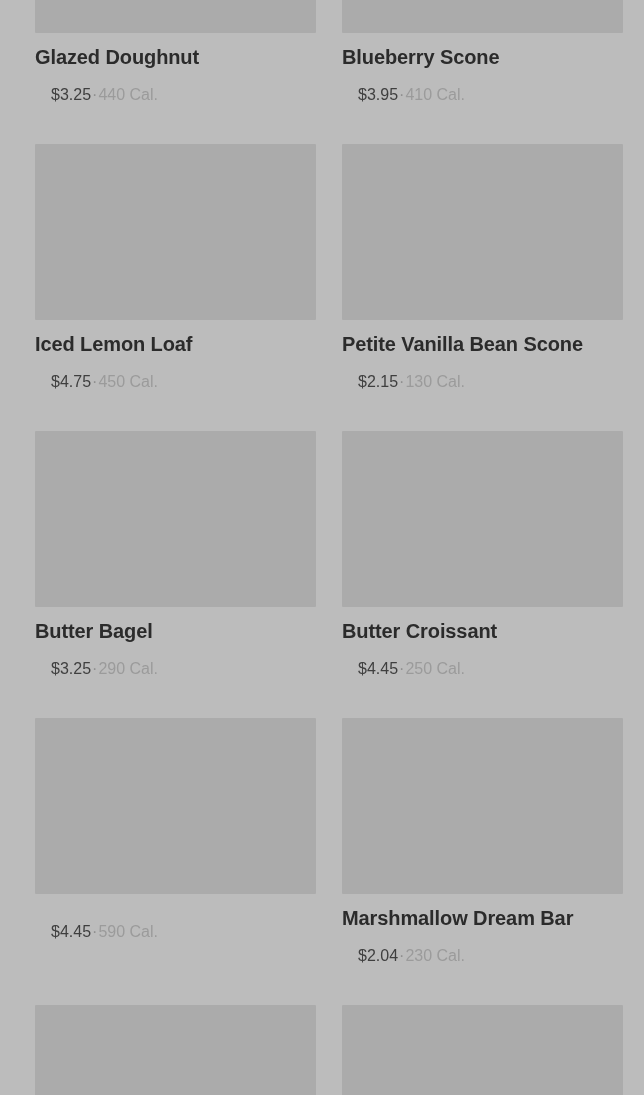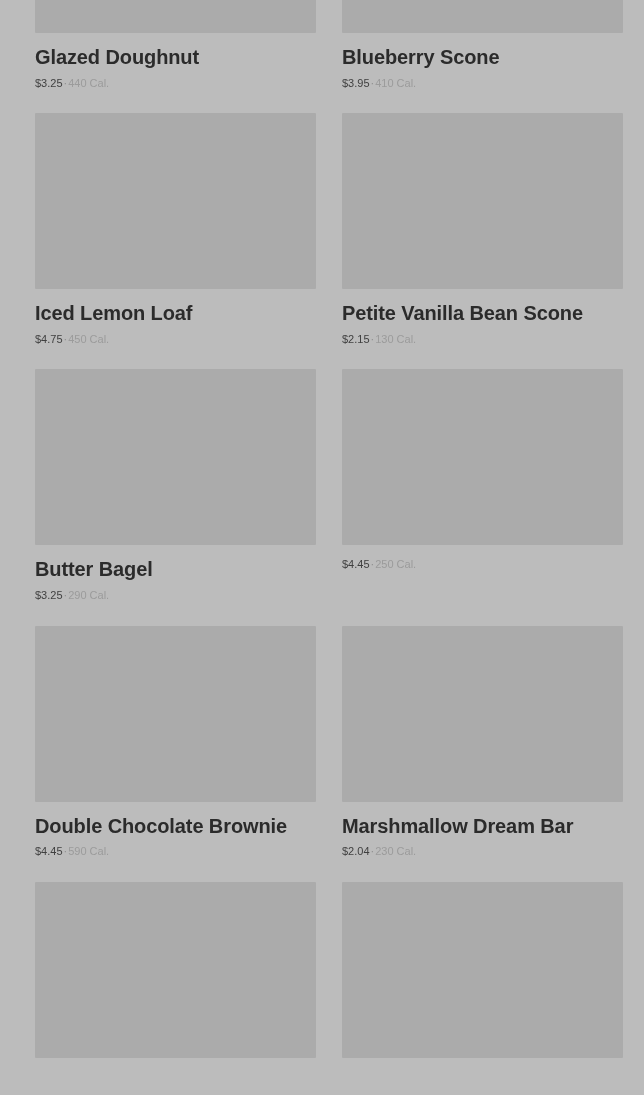--- a/index.html
+++ b/index.html
@@ -62,23 +62,23 @@
     font-size: 20px;
     font-weight: 700;
     color: #2b2b2b;
     line-height: 1.18;
     letter-spacing: -0.1px;
     margin: 0 0 7px 0;
     white-space: nowrap;
   }
 
   .card-meta {
-    font-size: 11px;
+    font-size: 16px;
     line-height: 1.15;
-    margin: 0;
+    margin: 16px;
     white-space: nowrap;
   }
 
   .meta-price {
     color: #3f3f3f;
     font-weight: 400;
   }
 
   .meta-sep {
     color: #8f8f8f;
@@ -130,29 +130,29 @@
         <div class="menu-card">
           <div class="card-image"></div>
           <div class="card-info">
             <div class="card-title">Butter Bagel</div>
             <div class="card-meta"><span class="meta-price">$3.25</span><span class="meta-sep">·</span><span class="meta-cal">290 Cal.</span></div>
           </div>
         </div>
         <div class="menu-card">
           <div class="card-image"></div>
           <div class="card-info">
+            <div class="card-title">Butter Croissant</div>
             <div class="card-meta"><span class="meta-price">$4.45</span><span class="meta-sep">·</span><span class="meta-cal">250 Cal.</span></div>
           </div>
         </div>
       </div>
       <div class="menu-row">
         <div class="menu-card">
           <div class="card-image"></div>
           <div class="card-info">
-            <div class="card-title">Double Chocolate Brownie</div>
             <div class="card-meta"><span class="meta-price">$4.45</span><span class="meta-sep">·</span><span class="meta-cal">590 Cal.</span></div>
           </div>
         </div>
         <div class="menu-card">
           <div class="card-image"></div>
           <div class="card-info">
             <div class="card-title">Marshmallow Dream Bar</div>
             <div class="card-meta"><span class="meta-price">$2.04</span><span class="meta-sep">·</span><span class="meta-cal">230 Cal.</span></div>
           </div>
         </div>

